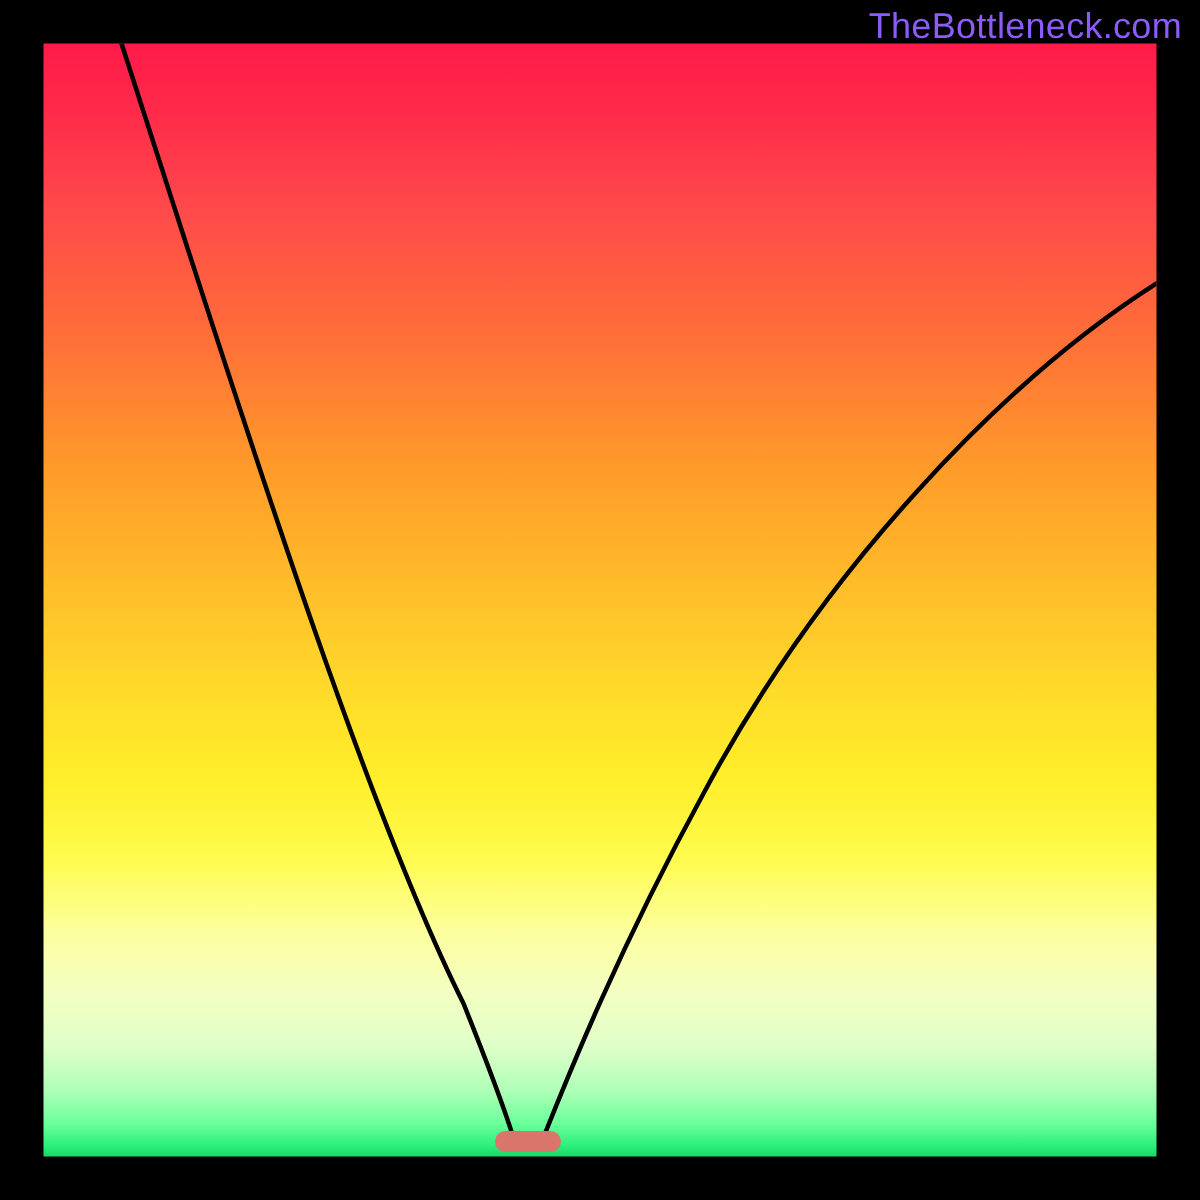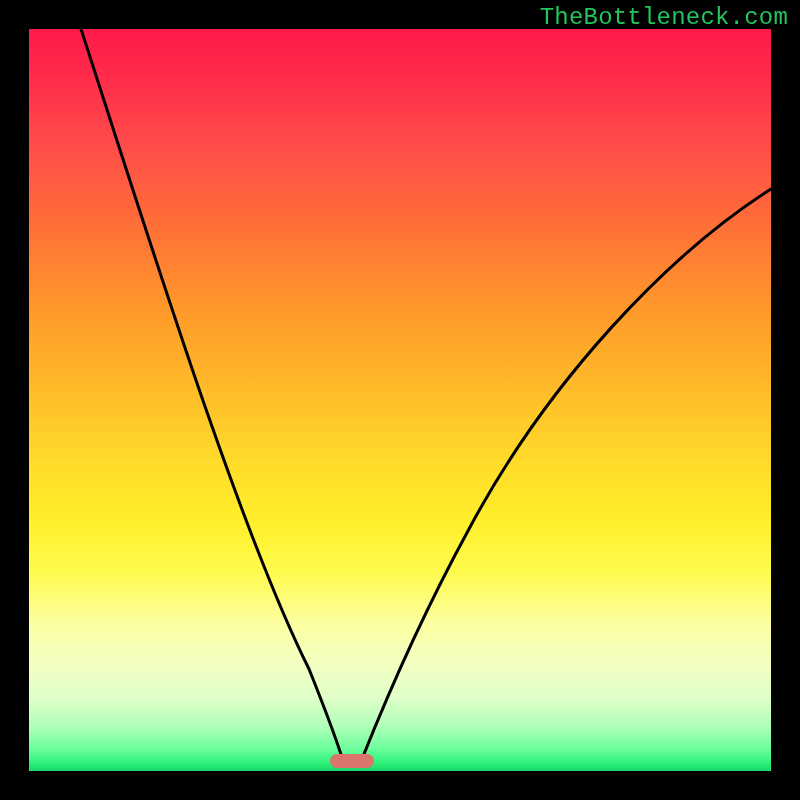--- a/index.html
+++ b/index.html
@@ -51,24 +51,24 @@
     position: absolute;
     width: 44px;
     height: 14px;
     background: #d9756b;
     border-radius: 7px;
   }
   .watermark {
     position: absolute;
     top: 4px;
     right: 12px;
-    font-family: Liberation Mono, monospace;
+    font-family: Liberation Sans, sans-serif;
     font-size: 24px;
     font-weight: 500;
-    color: #22c55e;
+    color: #8b5cf6;
     letter-spacing: 0.2px;
   }
 </style>
 </head>
 <body>
 
 <div class="chart-container">
   <div class="gradient-bg"></div>
 
   <svg class="curve" width="742" height="742" viewBox="0 0 742 742">

